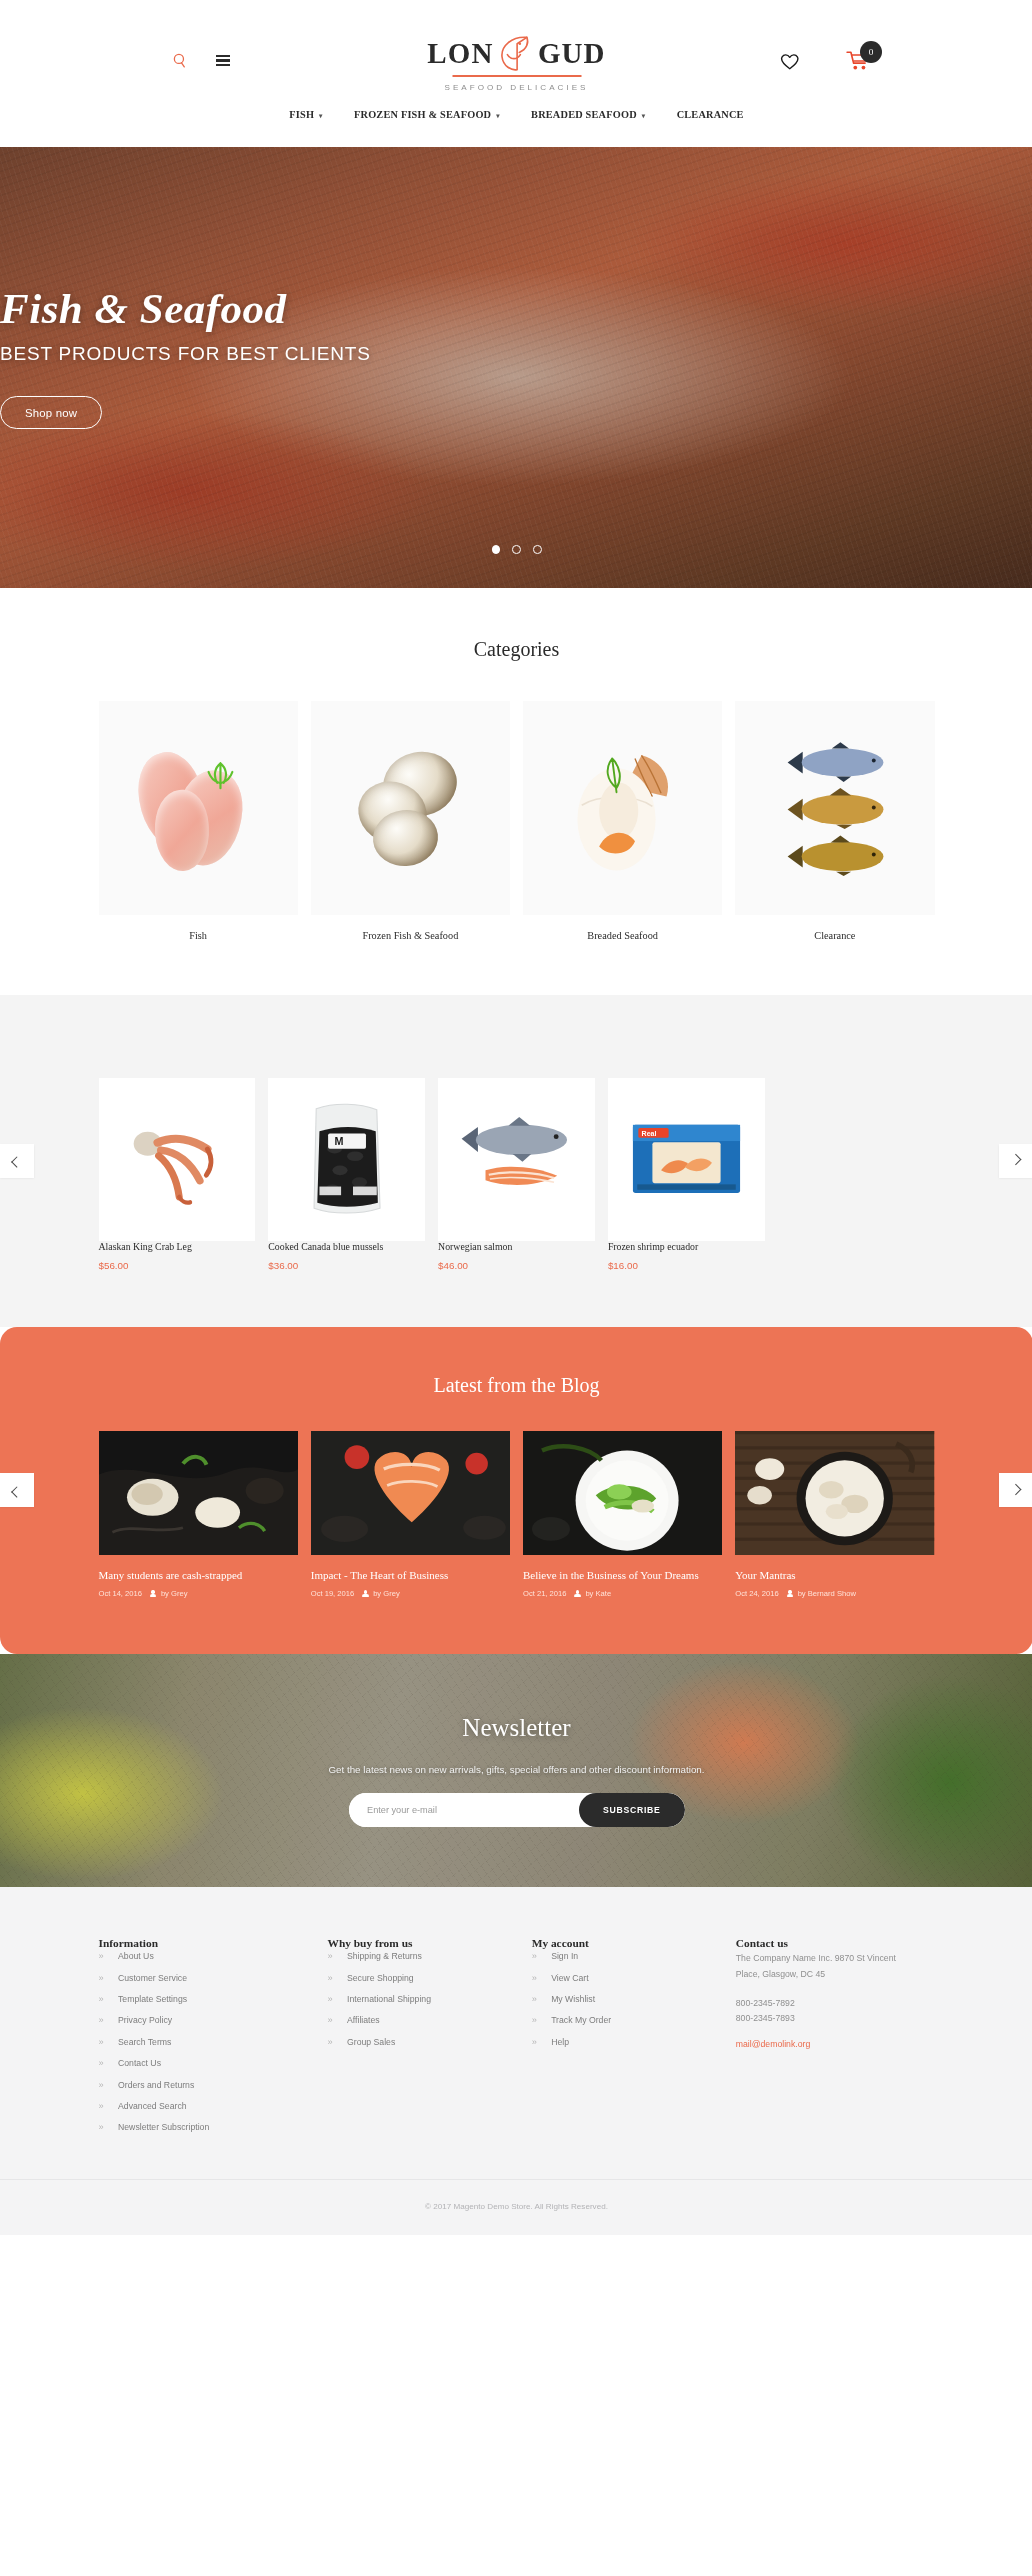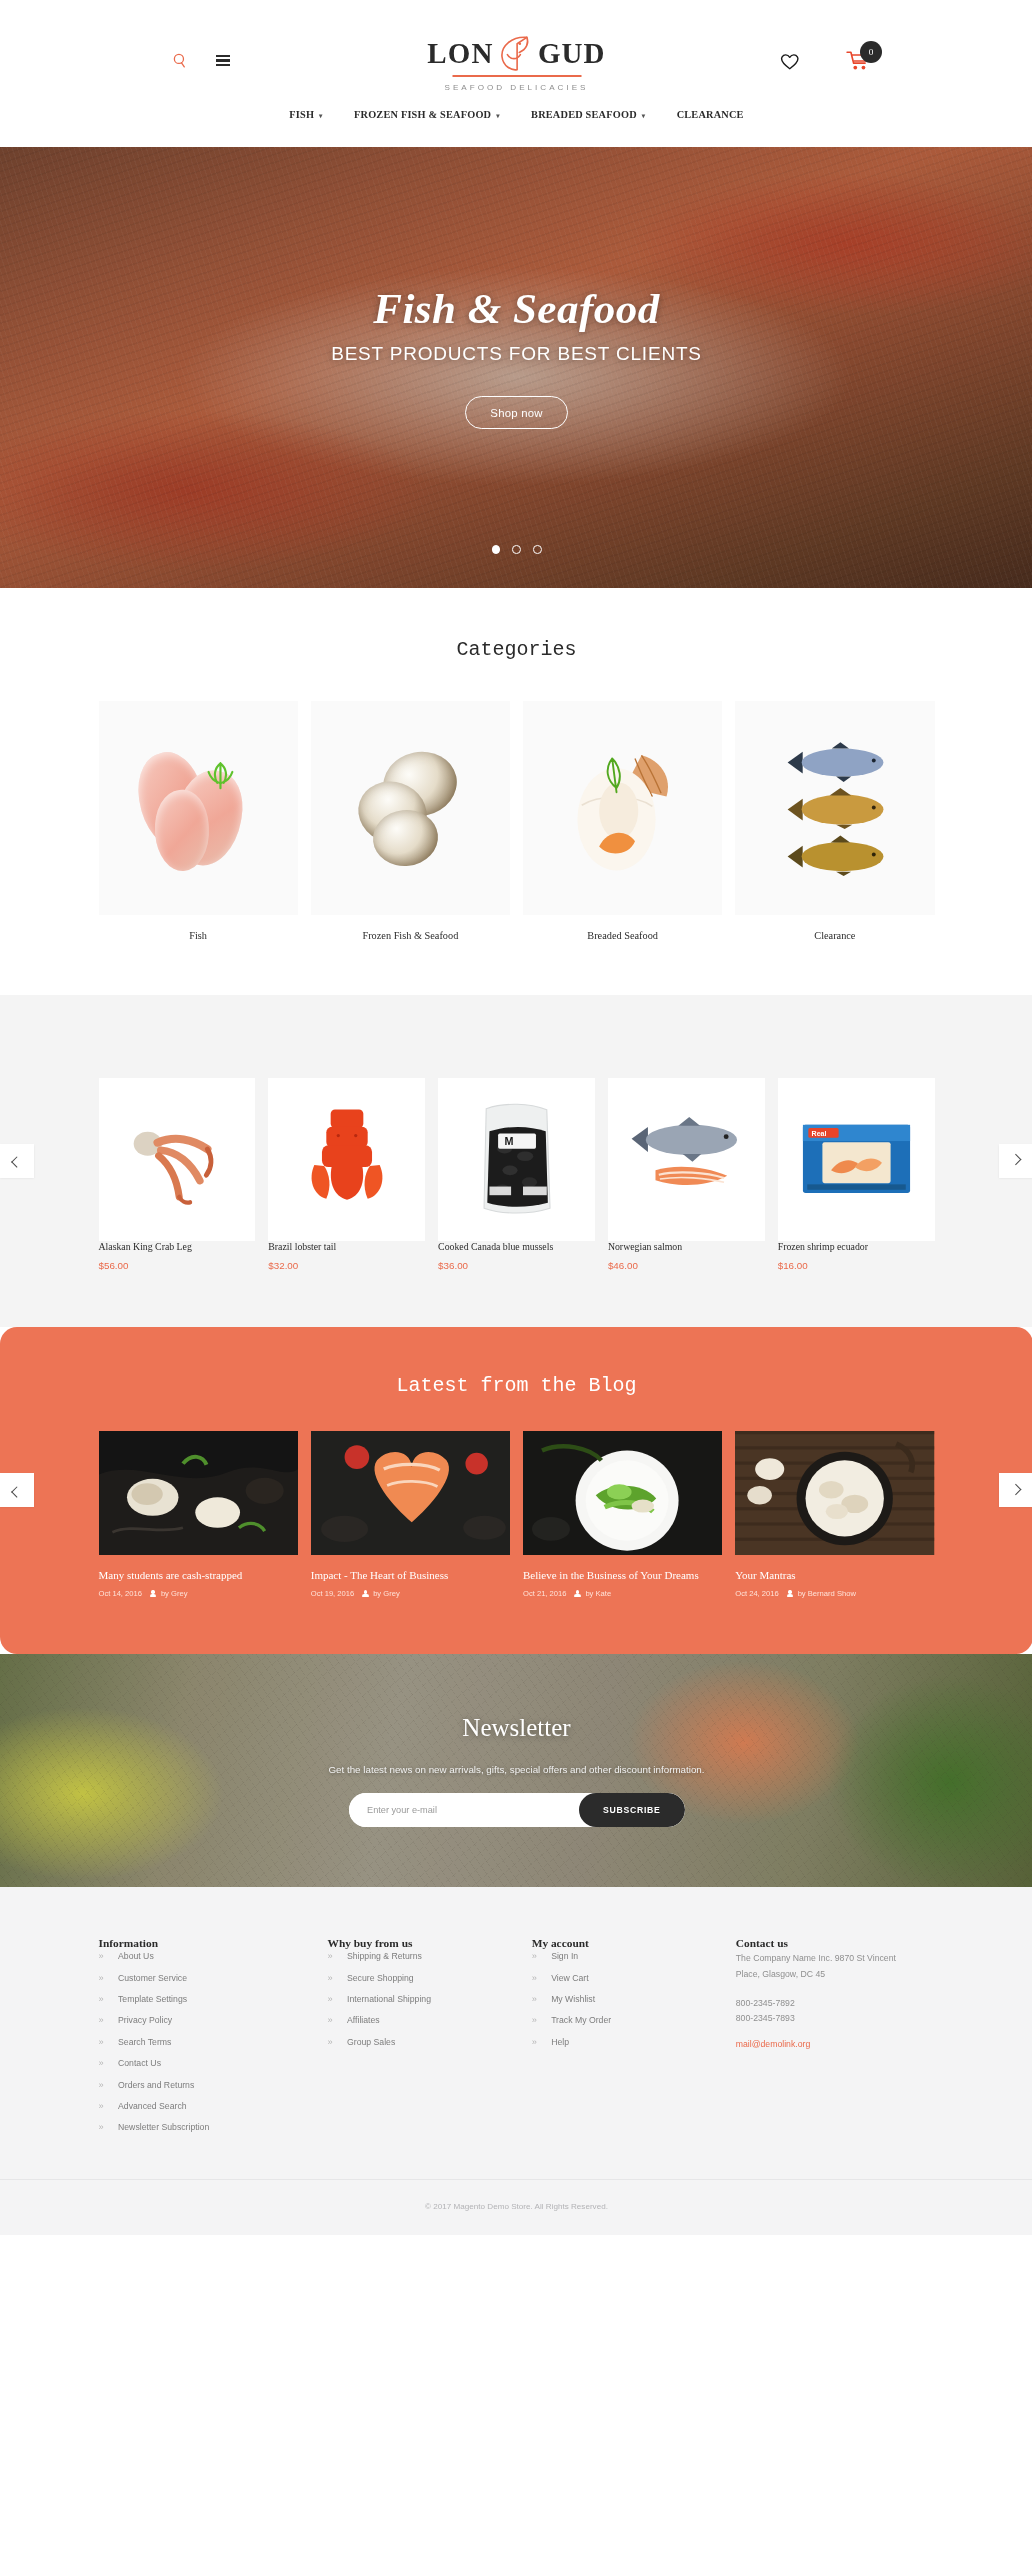--- a/index.html
+++ b/index.html
@@ -138,21 +138,21 @@
     content: "";
     position: absolute; inset: 0;
     background-image:
       repeating-linear-gradient(72deg, rgba(255,255,255,0.045) 0 1.1px, rgba(0,0,0,0) 1.1px 4.9px),
       repeating-linear-gradient(-18deg, rgba(0,0,0,0.05) 0 1.6px, rgba(0,0,0,0) 1.6px 7.6px);
   }
   .hero-veil { position: absolute; inset: 0; background: rgba(40,20,14,0.18); }
   .hero-inner {
     position: absolute; inset: 0;
     display: flex; flex-direction: column;
-    align-items: center; justify-content: center;
+    align-items: flex-start; justify-content: center;
     padding-bottom: 22px;
   }
   .hero-title {
     font-family: "Liberation Serif", serif;
     font-style: italic;
     font-weight: bold;
     font-size: 43px;
     color: #fff;
     letter-spacing: 0.5px;
     text-shadow: 0 1.1px 7.6px rgba(0,0,0,0.35);
@@ -187,21 +187,21 @@
     width: 8.7px; height: 8.7px;
     border-radius: 50%;
     border: 1.6px solid #fff;
     background: transparent;
     cursor: pointer;
   }
   .hero-dot.active { background: #fff; }
 
   
   .section-title {
-    font-family: Liberation Mono, monospace;
+    font-family: Liberation Serif, serif;
     font-size: 20px;
     color: #2b2b2b;
     text-align: center;
     font-weight: normal;
   }
 
   
   .categories { background: #fff; padding: 50px 0 54px; }
   .cat-grid {
     display: grid;
@@ -662,36 +662,20 @@
               <path d="M66 72 C 96 74, 122 96, 138 128" stroke="#e08a63" stroke-width="14" fill="none" stroke-linecap="round"></path>
               <path d="M62 82 C 84 100, 96 128, 100 158" stroke="#d9794f" stroke-width="13" fill="none" stroke-linecap="round"></path>
               <path d="M152 70 C 162 86, 160 104, 150 118" stroke="#c8603a" stroke-width="9" fill="none" stroke-linecap="round"></path>
               <path d="M100 158 C 104 166, 112 170, 120 168" stroke="#c8603a" stroke-width="8" fill="none" stroke-linecap="round"></path>
             </svg>
           </div>
           <div class="prod-name">Alaskan King Crab Leg</div>
           <div class="prod-price">$56.00</div>
         </div>
 
-        <div class="prod-card">
-          <div class="prod-img">
-            <svg width="98" height="109" viewBox="0 0 180 200">
-              <rect x="60" y="8" width="60" height="34" rx="8" fill="#e8421c"></rect>
-              <rect x="52" y="40" width="76" height="38" rx="10" fill="#e8421c"></rect>
-              <rect x="44" y="74" width="92" height="40" rx="12" fill="#e8421c"></rect>
-              <path d="M30 110 C 18 136, 28 166, 52 172 C 62 150, 58 126, 48 112 Z" fill="#ef5524"></path>
-              <path d="M150 110 C 162 136, 152 166, 128 172 C 118 150, 122 126, 132 112 Z" fill="#ef5524"></path>
-              <path d="M62 112 C 56 142, 66 168, 90 174 C 114 168, 124 142, 118 112 Z" fill="#e8421c"></path>
-              <circle cx="74" cy="56" r="3" fill="#b8290f"></circle>
-              <circle cx="106" cy="56" r="3" fill="#b8290f"></circle>
-            </svg>
-          </div>
-          <div class="prod-name">Brazil lobster tail</div>
-          <div class="prod-price">$32.00</div>
-        </div>
 
         <div class="prod-card">
           <div class="prod-img">
             <svg width="87" height="119" viewBox="0 0 160 220">
               <path d="M24 16 C 60 4, 104 6, 136 18 L 142 200 C 104 212, 54 212, 20 200 Z" fill="#eef0f0" stroke="#d6d9da" stroke-width="2"></path>
               <path d="M30 58 C 66 46, 106 48, 134 58 L 138 190 C 102 200, 58 200, 26 190 Z" fill="#1c1c1c"></path>
               <ellipse cx="58" cy="90" rx="14" ry="9" fill="#2e2e2e"></ellipse>
               <ellipse cx="96" cy="104" rx="15" ry="9" fill="#2e2e2e"></ellipse>
               <ellipse cx="68" cy="130" rx="14" ry="9" fill="#303030"></ellipse>
               <ellipse cx="104" cy="152" rx="14" ry="9" fill="#2b2b2b"></ellipse>

